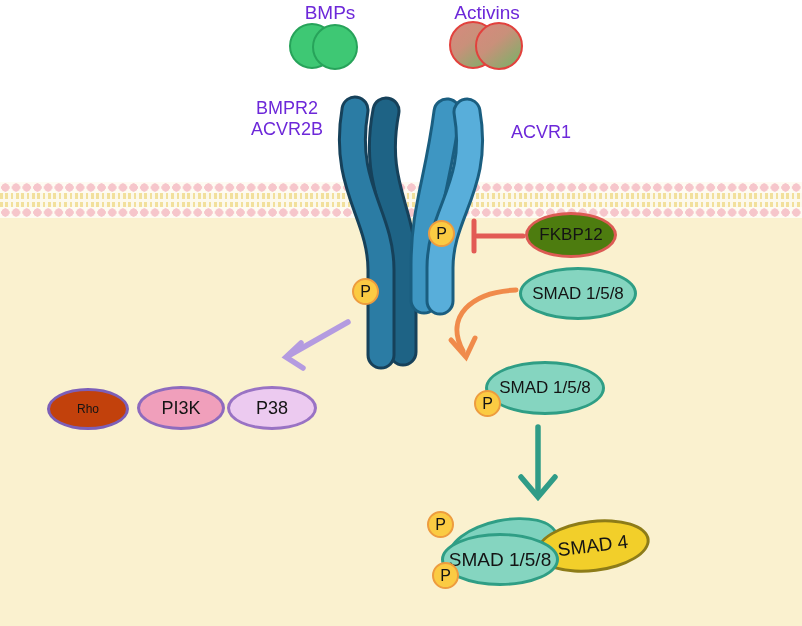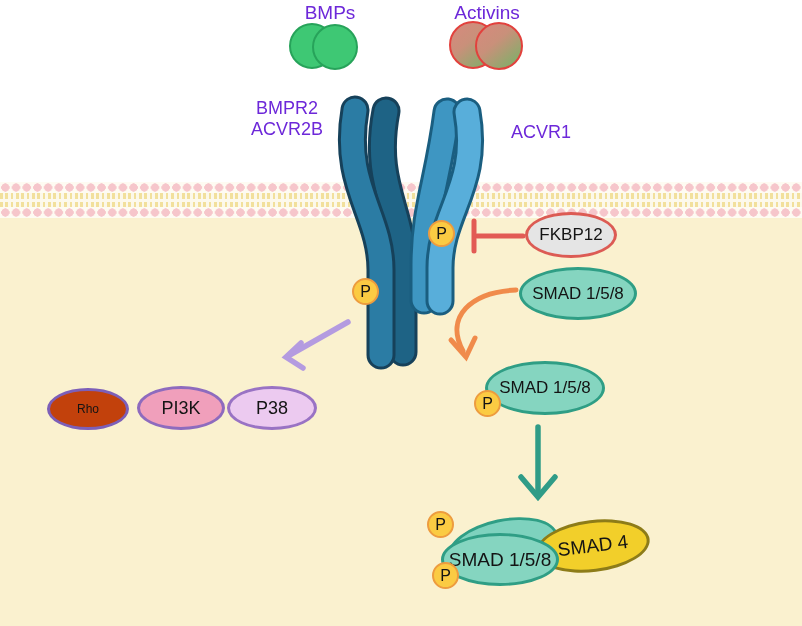--- a/index.html
+++ b/index.html
@@ -29,21 +29,21 @@
       repeating-linear-gradient(90deg, #F2E09C 0 2.6px, #FCF8EA 2.6px 5.35px);
   }
   svg.art { position:absolute; left:0; top:0; width:802px; height:626px; }
 
   
   .node {
     position:absolute; border-radius:50%;
     display:flex; align-items:center; justify-content:center;
     border:3px solid; font-size:17px; color:#141414; white-space:nowrap;
   }
-  .fkbp12     { left:525px; top:212px; width:92px;  height:46px; background:#e5e5e5; border-color:#DC5B54; }
+  .fkbp12     { left:525px; top:212px; width:92px;  height:46px; background:#4d7c0f; border-color:#DC5B54; }
   .smad-upper { left:519px; top:267px; width:118px; height:53px; background:#85D5C0; border-color:#2F9E85; }
   .smad-mid   { left:485px; top:361px; width:120px; height:54px; background:#85D5C0; border-color:#2F9E85; }
   .cplx-back  { left:447px; top:519px; width:112px; height:54px; background:#7ED2BE; border-color:#2F9E85; transform:rotate(-12deg); }
   .smad4      { left:536px; top:520px; width:114px; height:52px; background:#F2CF2A; border-color:#8D7C18; transform:rotate(-7deg); font-size:19px; }
   .cplx-front { left:441px; top:533px; width:118px; height:53px; background:#85D5C0; border-color:#2F9E85; font-size:19px; }
   .rho  { left:47px;  top:388px; width:82px; height:42px; background:#c2410c; border-color:#7C5FB8; font-size:12px; }
   .pi3k { left:137px; top:386px; width:88px; height:44px; background:#F09FBB; border-color:#8E6BBE; font-size:18px; }
   .p38  { left:227px; top:386px; width:90px; height:44px; background:#ECCAF0; border-color:#9973C4; font-size:18px;align-items:center; }
 
   

